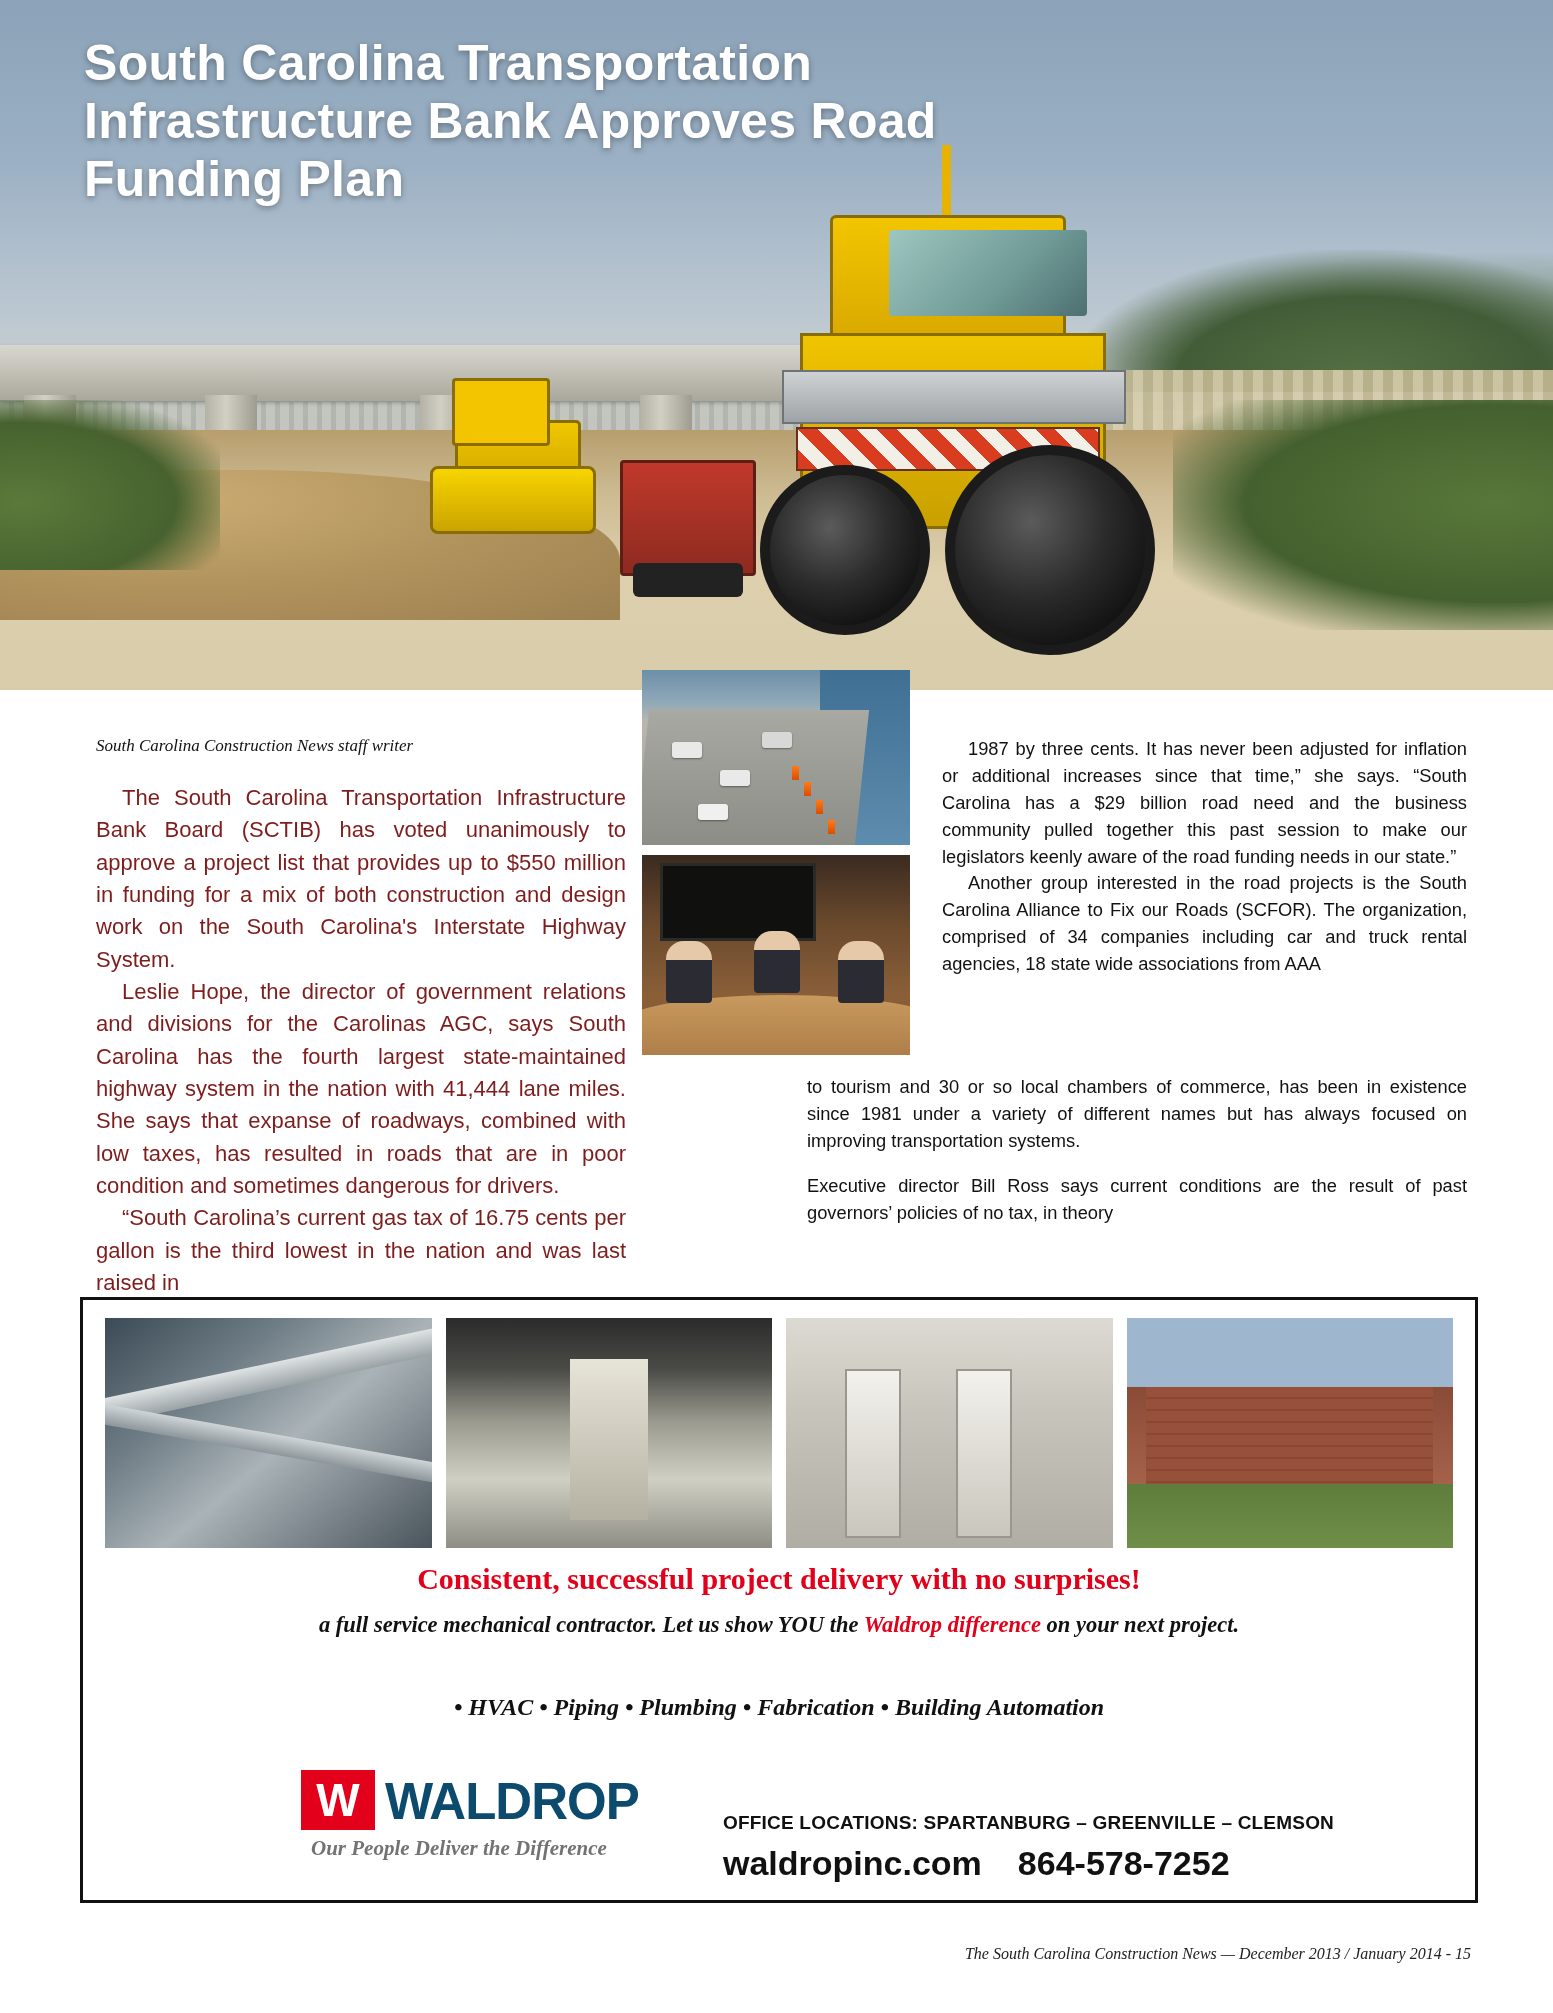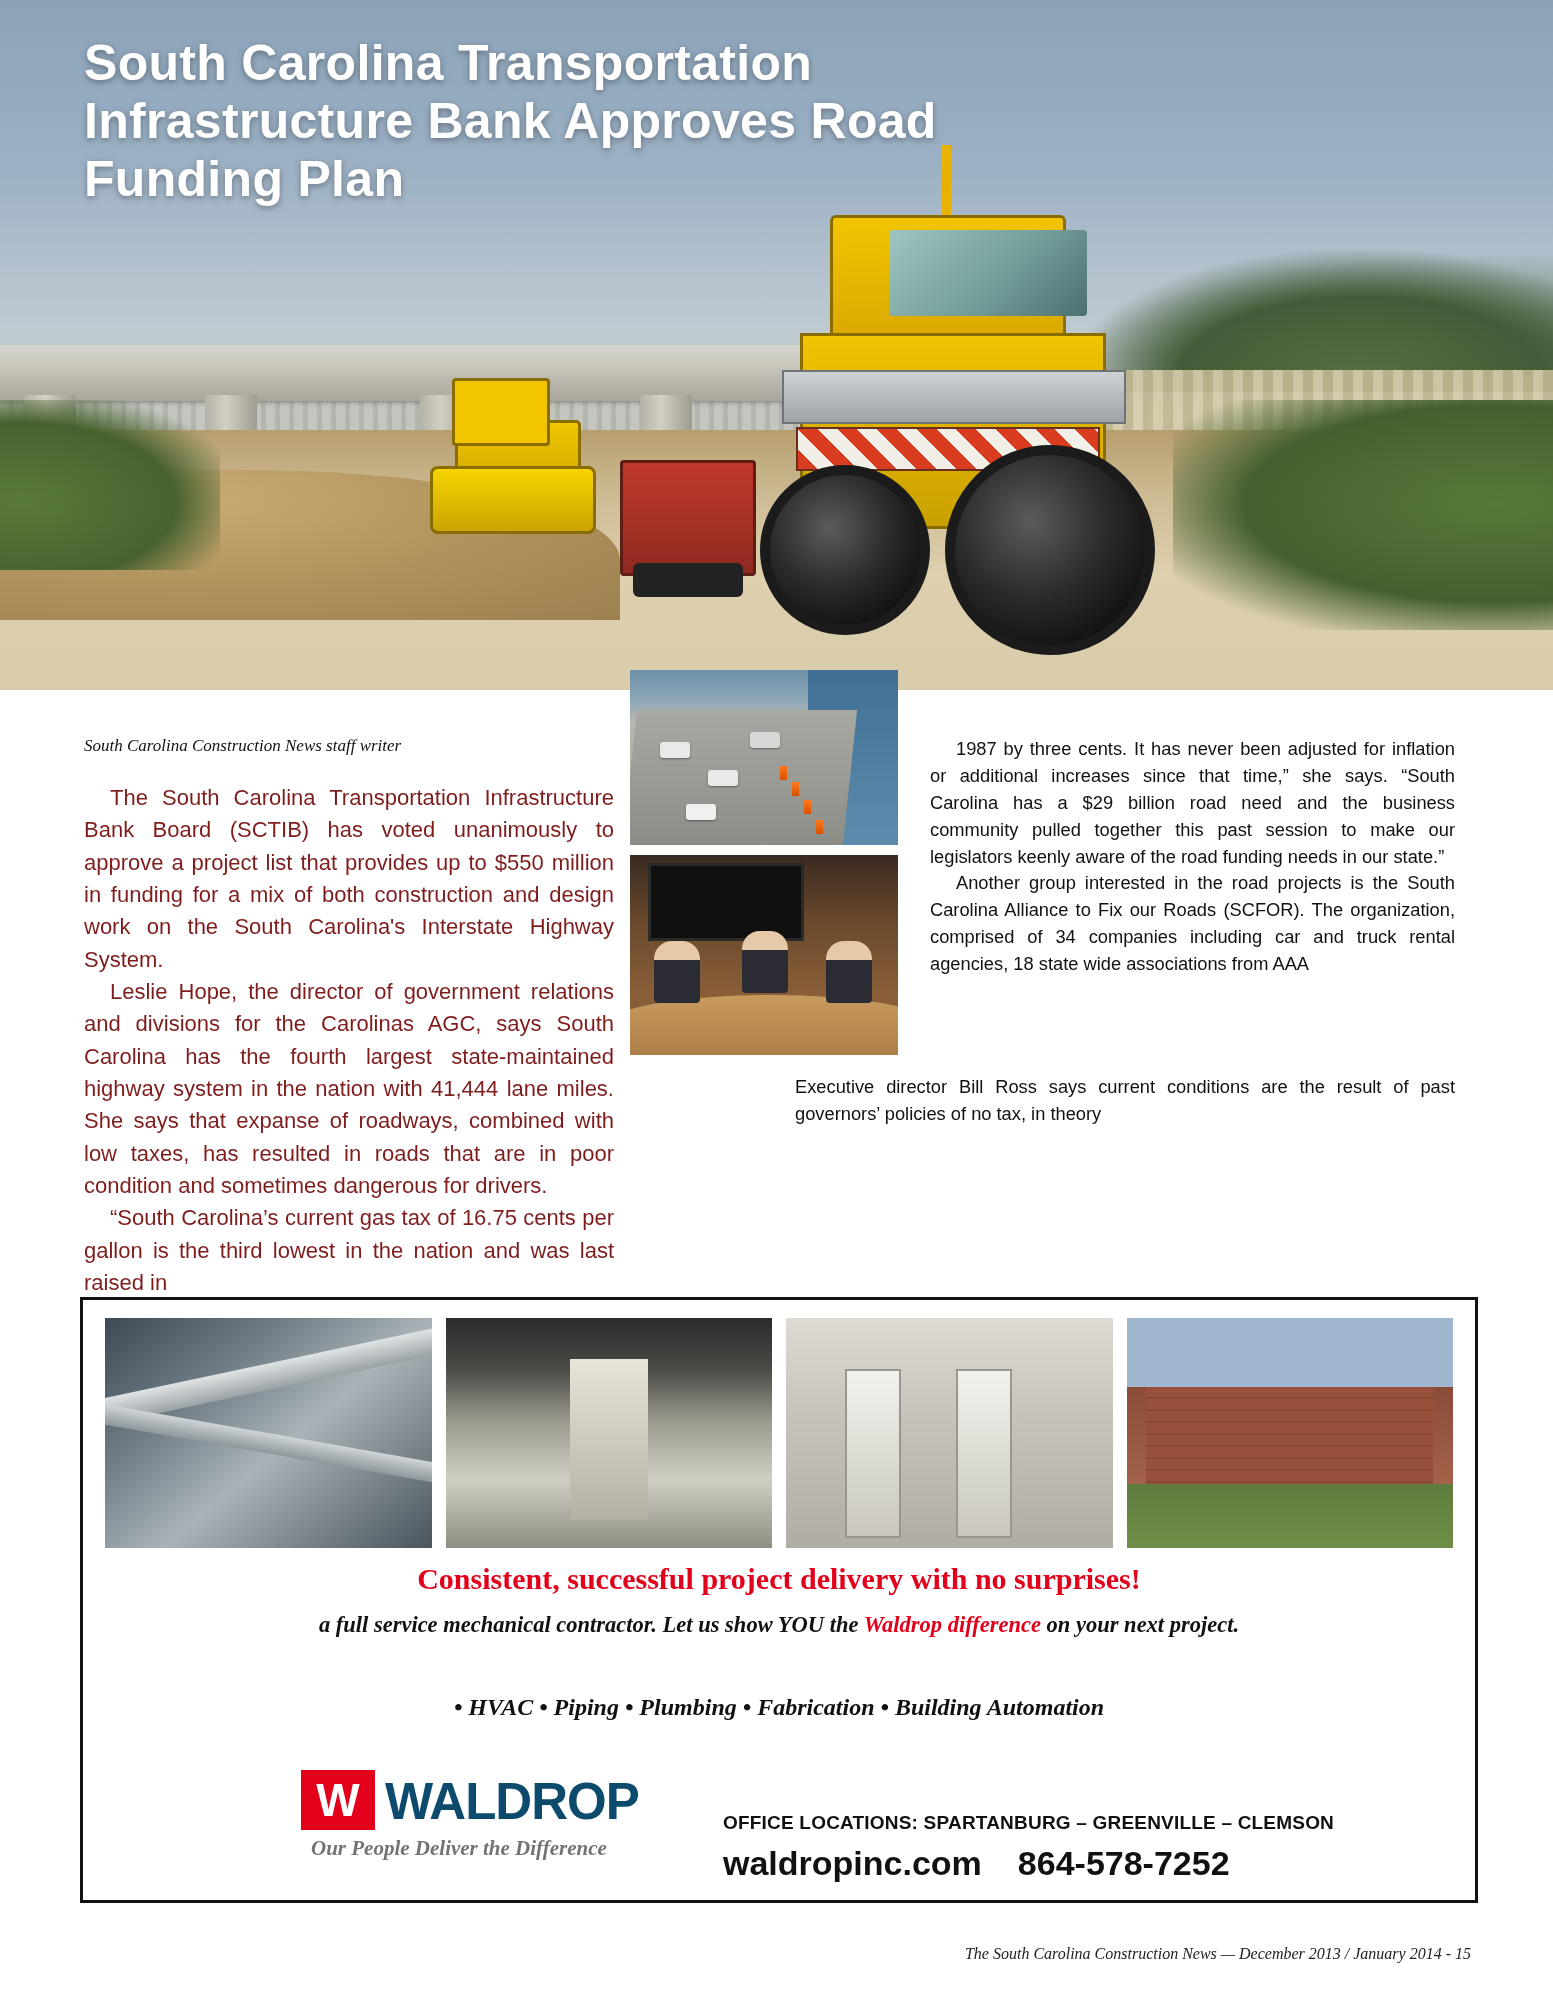--- a/index.html
+++ b/index.html
@@ -156,21 +156,21 @@
     color:#ffffff;
     font-size:50px;
     font-weight:bold;
     line-height:1.16;
     letter-spacing:.3px;
     text-shadow: 0 2px 6px rgba(0,0,0,.35);
   }
 
   
   .article{
-    position:absolute; left:0; top:690px; width:1365px; height:595px;
+    position:absolute; left:12px; top:690px; width:1365px; height:595px;
   }
   .byline{
     position:absolute; left:84px; top:46px; width:530px;
     font-family:"Liberation Serif", serif;
     font-style:italic; font-size:17px; color:#111;
   }
   .col-left{
     position:absolute; left:84px; top:92px; width:530px;
     font-size:22px; line-height:1.47; color:#7f1d1d;
     text-align:justify;
@@ -368,20 +368,21 @@
     <p>Leslie Hope, the director of government relations and divisions for the Carolinas AGC, says South Carolina has the fourth largest state-maintained highway system in the nation with 41,444 lane miles.  She says that expanse of roadways, combined with low taxes, has resulted in roads that are in poor condition and sometimes dangerous for drivers.</p>
     <p>“South Carolina’s current gas tax of 16.75 cents per gallon is the third lowest in the nation and was last raised in</p>
   </div>
 
   <div class="col-right">
     <p>1987 by three cents. It has never been adjusted for inflation or additional increases since that time,” she says. “South Carolina has a $29 billion road need and the business community pulled together this past session to make our legislators keenly aware of the road funding needs in our state.”</p>
     <p>Another group interested in the road projects is the South Carolina Alliance to Fix our Roads (SCFOR). The organization, comprised of 34 companies including car and truck rental agencies, 18 state wide associations from AAA</p>
   </div>
 
   <div class="col-wide">
+    <p style="text-indent:0">to tourism and 30 or so local chambers of commerce, has been in existence since 1981 under a variety of different names but has always focused on improving transportation systems.</p>
     <p>Executive director Bill Ross says current conditions are the result of past governors’ policies of no tax, in theory</p>
   </div>
 </div>
 
 <div class="ad">
   <div class="ad-photos">
     <div class="ad-photo ph1"></div>
     <div class="ad-photo ph2"></div>
     <div class="ad-photo ph3"></div>
     <div class="ad-photo ph4"></div>

